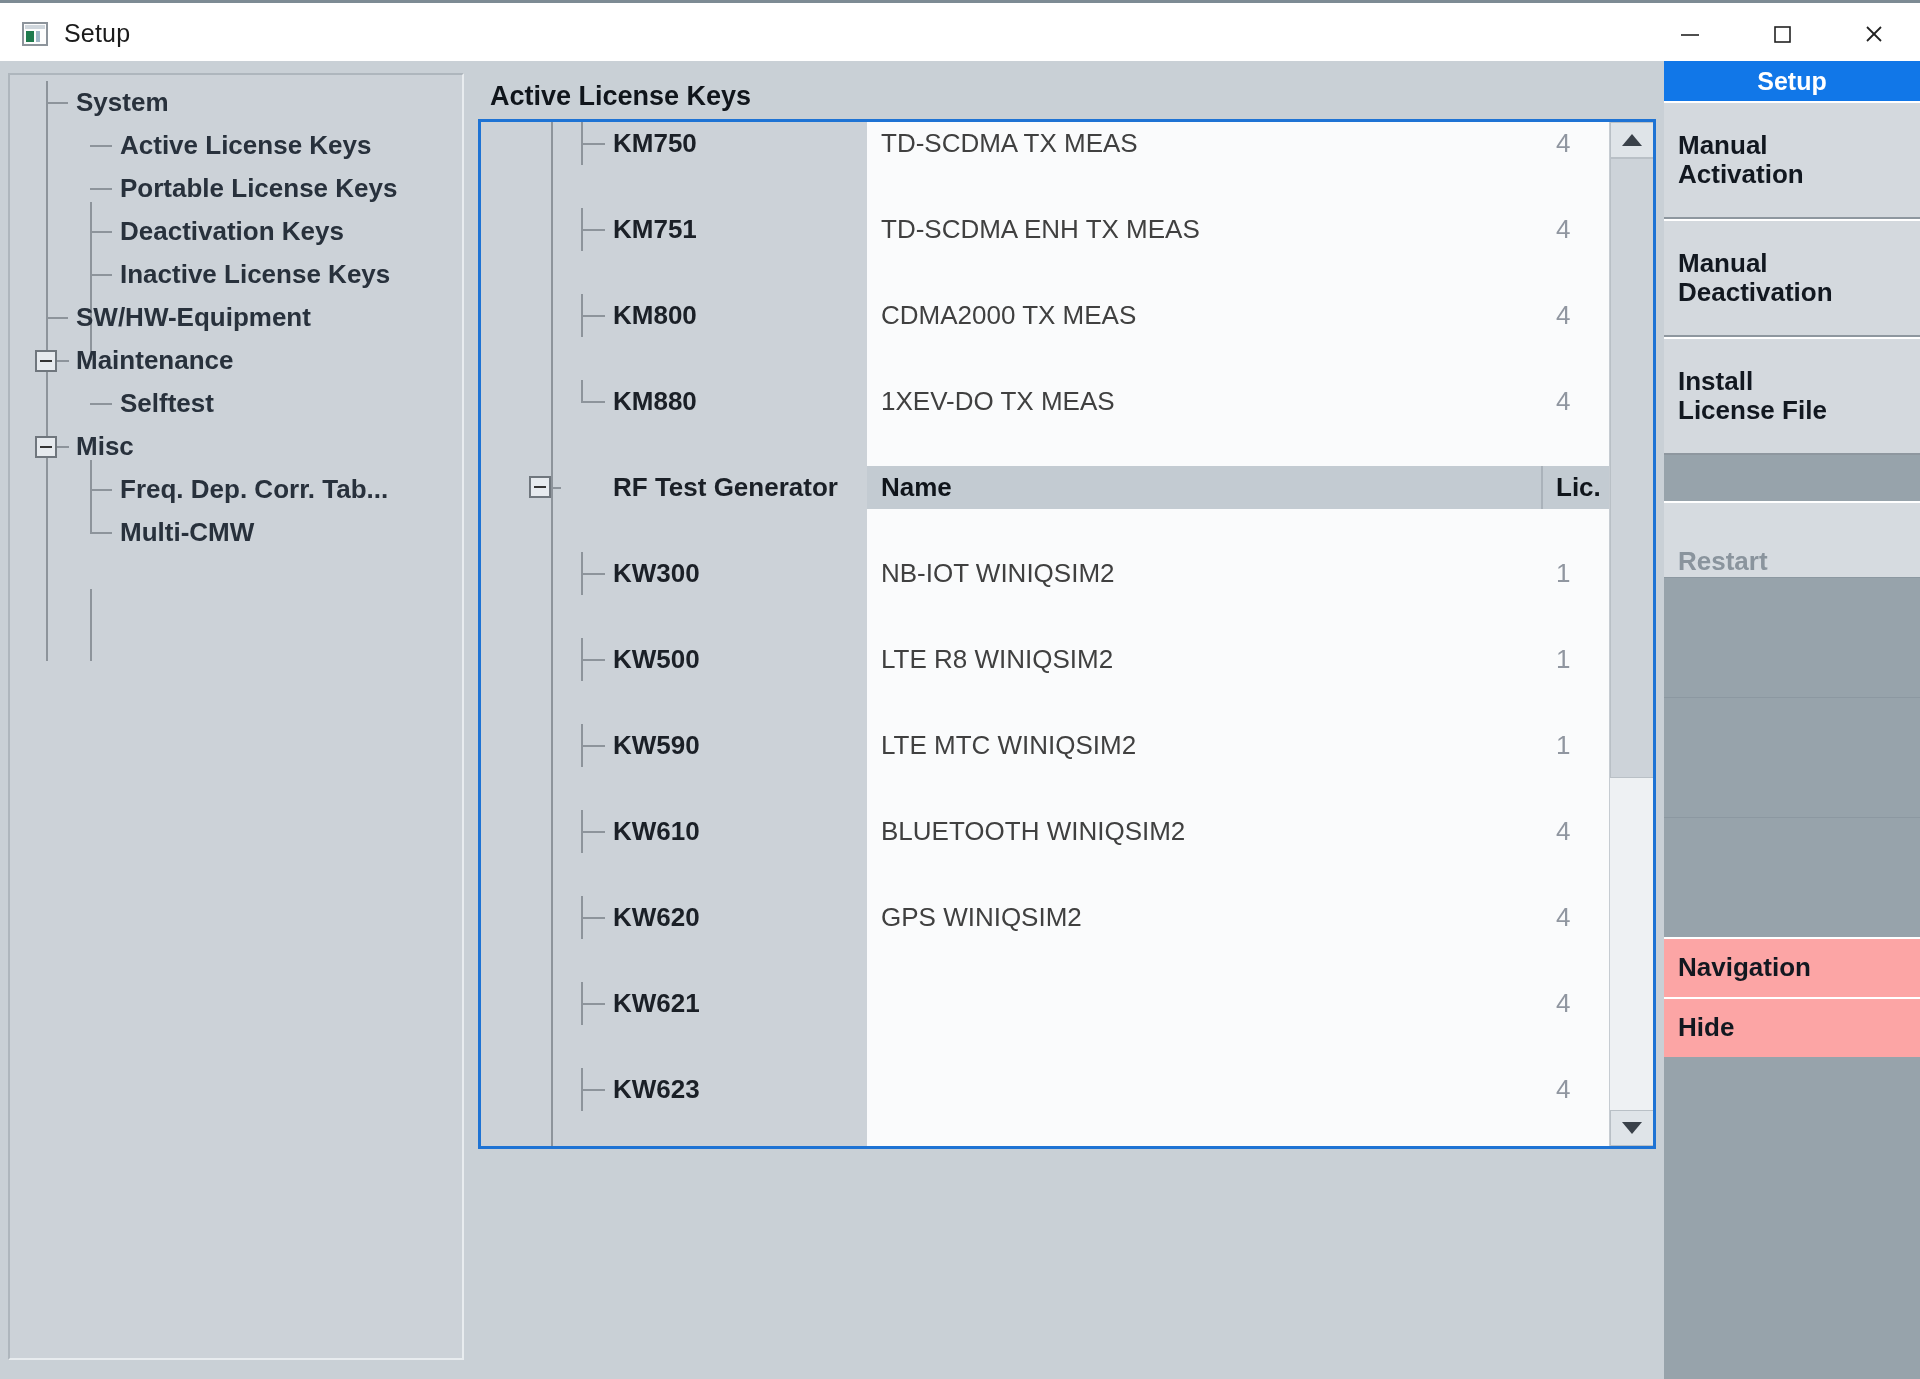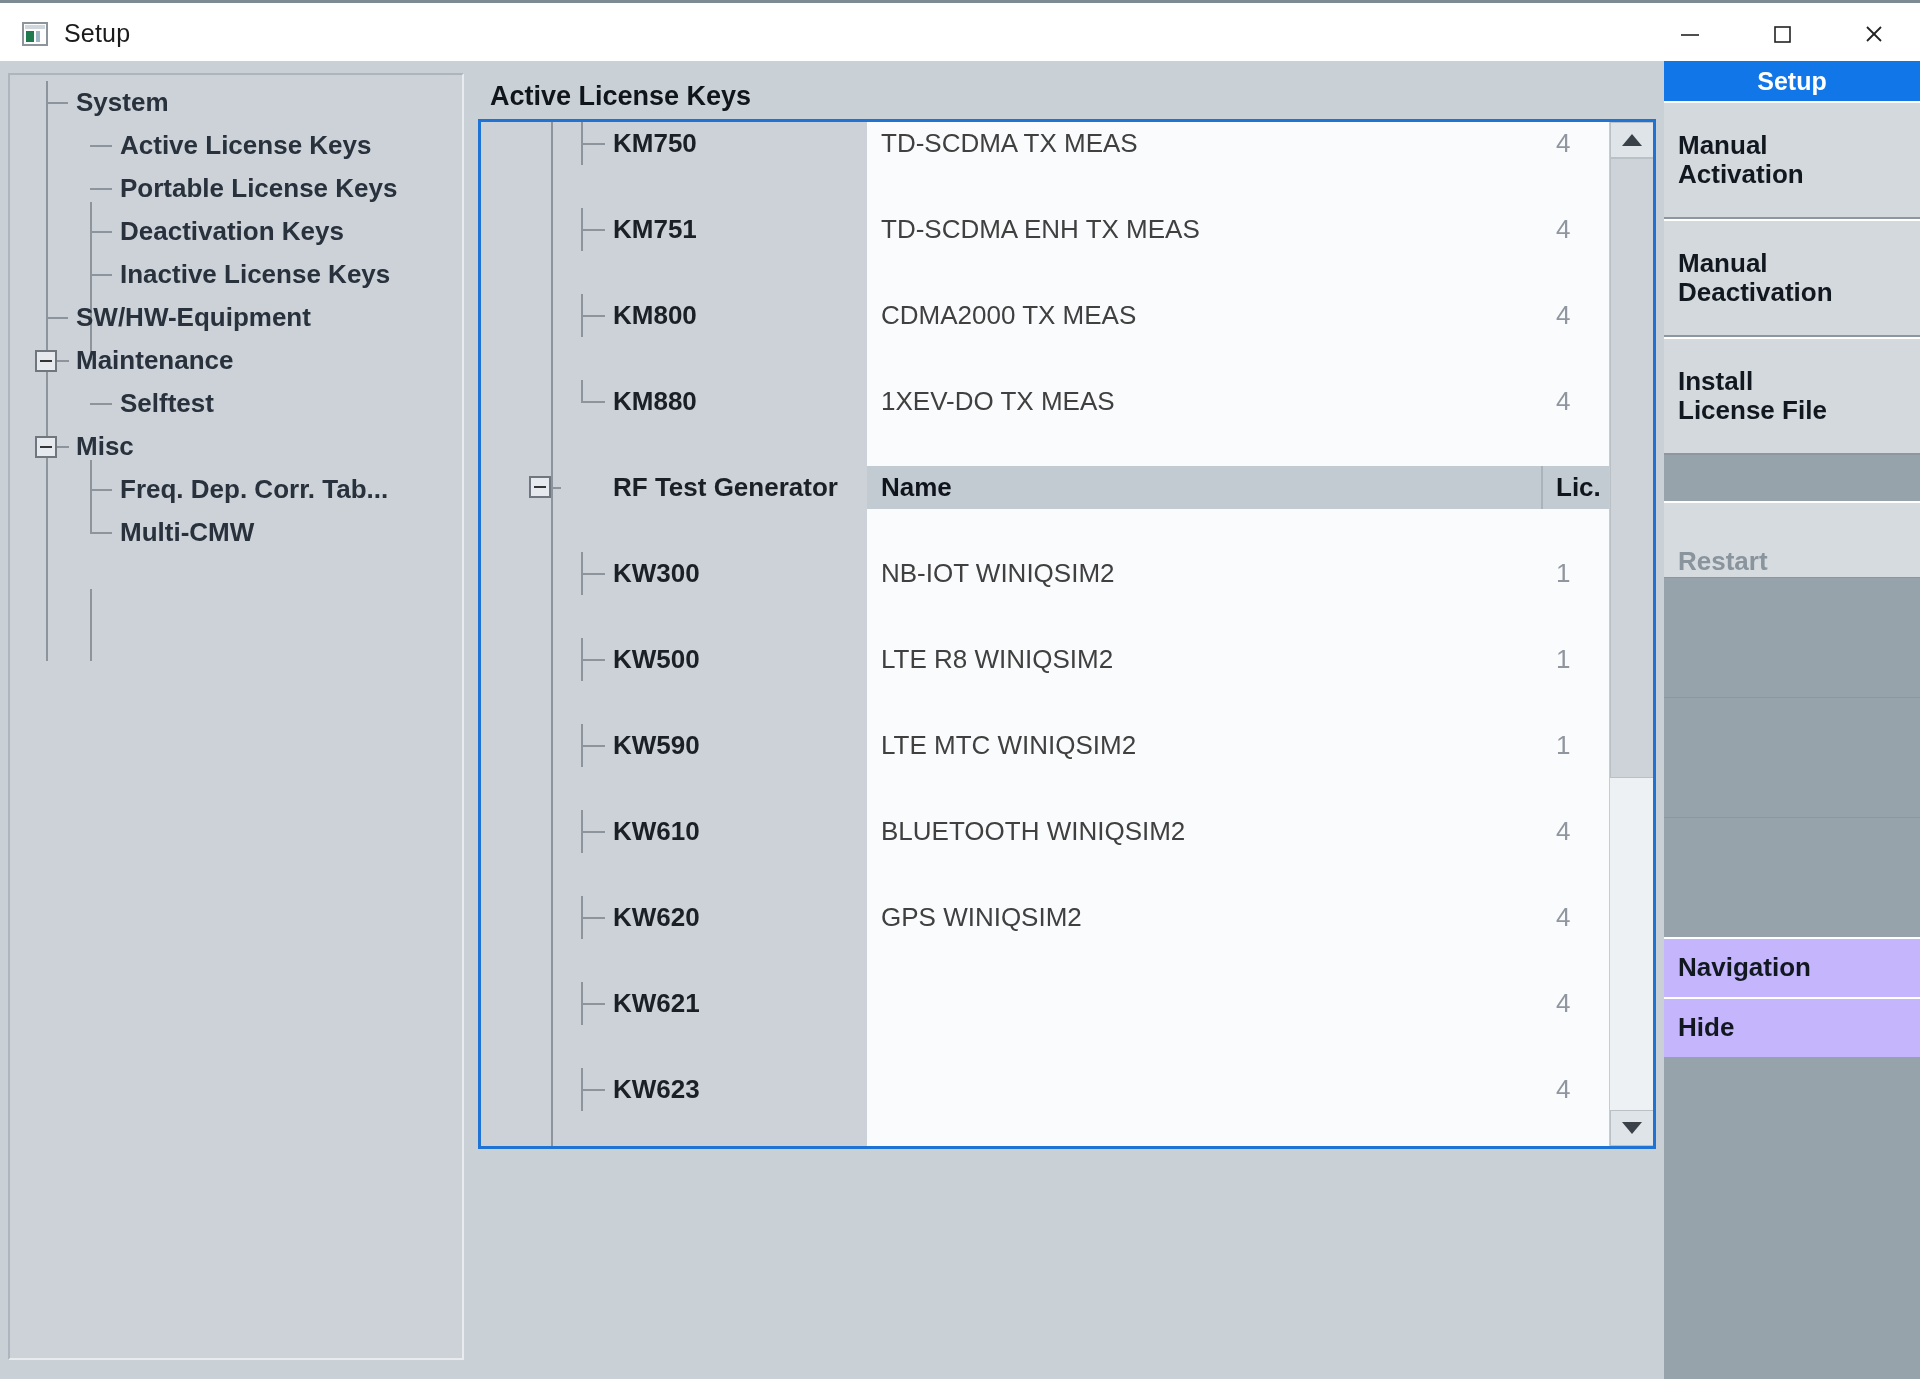--- a/index.html
+++ b/index.html
@@ -142,21 +142,21 @@
     position:absolute;left:0;width:256px;
     background:#d4d9de;border-top:2px solid #ffffff;border-bottom:2px solid #8e979f;
     box-sizing:border-box;
     font-size:26px;font-weight:bold;color:#121820;
     display:flex;align-items:center;
     padding-left:14px;
   }
   .sk .skl{line-height:1.12;}
   .sk.disabled{color:#8a949d;background:#d6dbe0;}
   .sk.blank{background:#97a3ab;border-top:1px solid #8c98a1;border-bottom:none;}
-  .sk.plain{background:#c4b5fd;border-top:2px solid #ffffff;border-bottom:none;}
+  .sk.plain{background:#fca5a5;border-top:2px solid #ffffff;border-bottom:none;}
 </style>
 </head>
 <body>
 
 <div class="app">
 
   <div class="titlebar">
     <div class="tb-icon">
       <i class="bar"></i>
         <i class="g1"></i>

